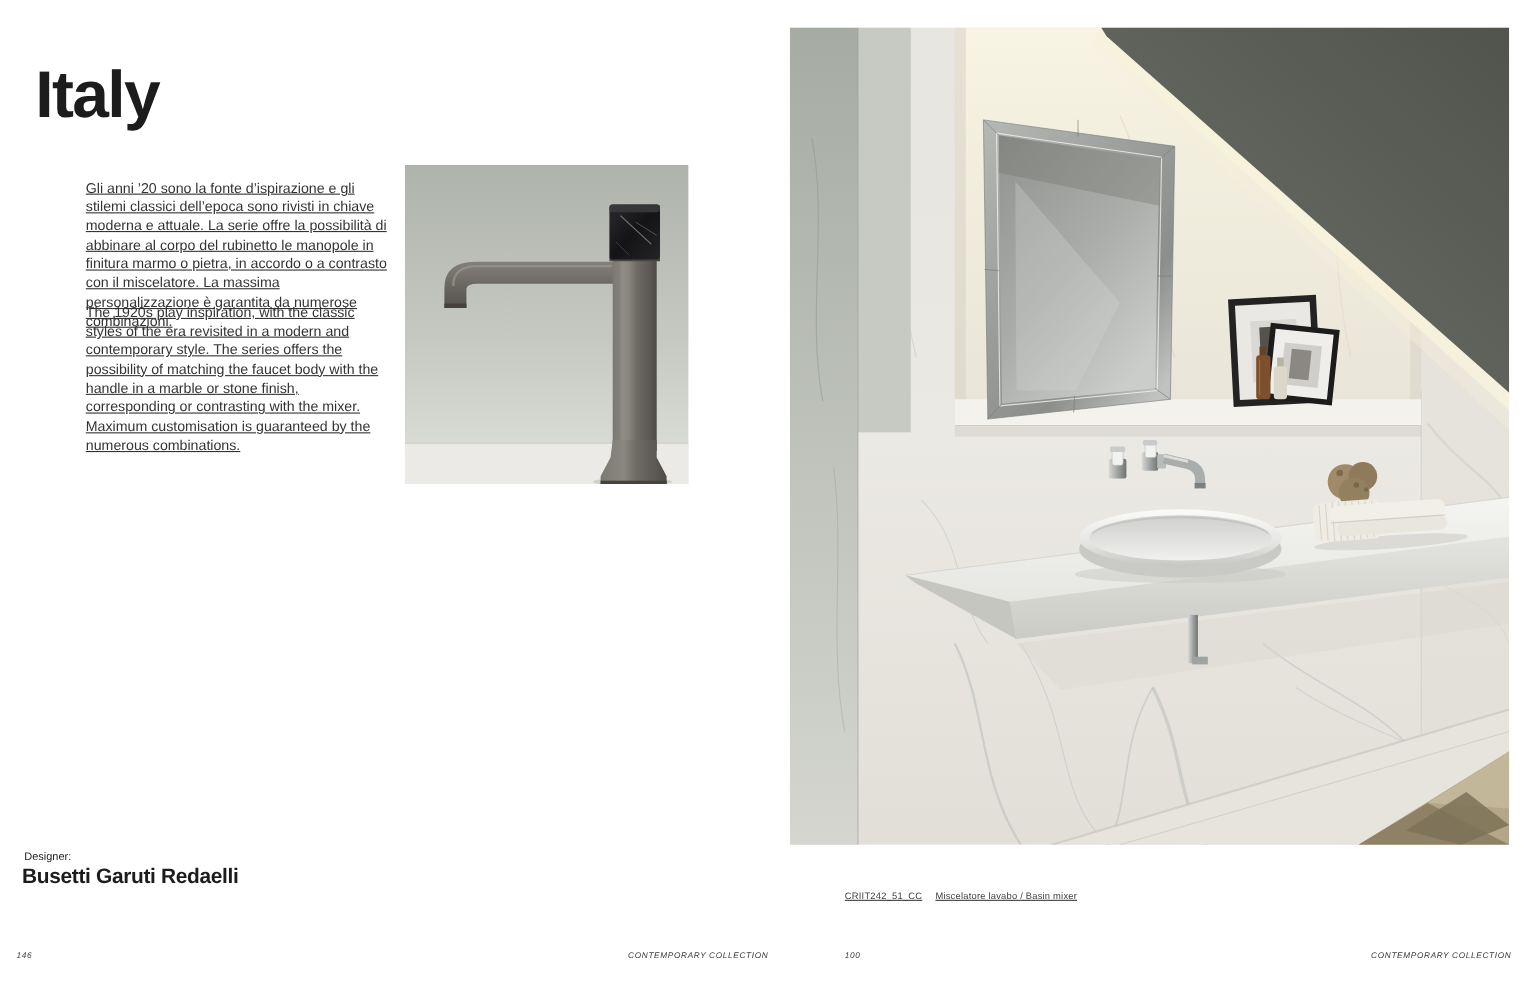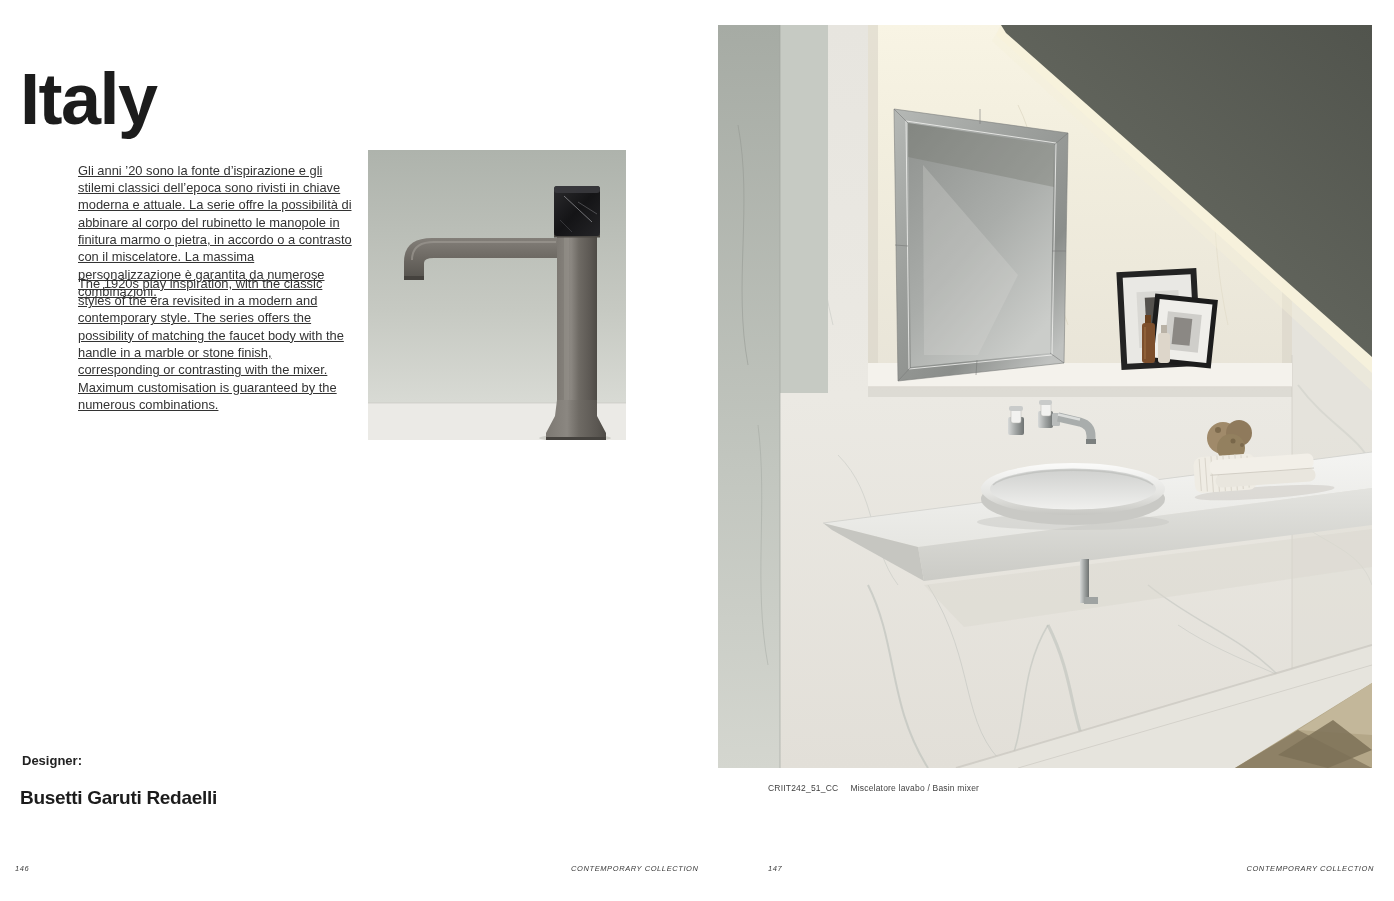--- a/index.html
+++ b/index.html
@@ -1,42 +1,43 @@
 <!DOCTYPE html>
 <html><head>
 <meta charset="utf-8">
 <style>
   html,body{margin:0;padding:0;}
   body{
     width:1394px;height:901px;position:relative;background:#ffffff;
     font-family:"Liberation Sans", sans-serif;color:#2e2e2e;overflow:hidden;
   }
   .page-title{
-    position:absolute;left:20px;top:14px;font-size:72px;font-weight:700;
+    position:absolute;left:32px;top:14px;font-size:60px;font-weight:700;
     letter-spacing:-1.5px;color:#1c1c1c;line-height:1.05;
   }
   .intro{
     position:absolute;left:78px;width:276px;font-size:12.9px;line-height:17.3px;
     color:#333333;
   }
   .intro.it{top:149px;text-decoration:underline;}
   .intro.en{top:262px;text-decoration:underline;}
   .product-photo{
     position:absolute;left:368px;top:150px;width:258px;height:290px;
   }
   .scene-photo{
     position:absolute;left:718px;top:25px;width:654px;height:743px;
   }
   .scene-caption{
-    position:absolute;left:768px;top:774px;font-size:8.5px;color:#3f3f3f;
+    position:absolute;left:768px;top:800px;font-size:8.5px;color:#3f3f3f;
     letter-spacing:0.2px;
+    text-decoration:underline;
   }
   .scene-caption .code{margin-right:12px;}
   .designer-label{
-    position:absolute;left:22px;top:740px;font-size:13px;font-weight:700;color:#222;
+    position:absolute;left:22px;top:764px;font-size:10px;font-weight:400;color:#222;
   }
   .designer-name{
     position:absolute;left:20px;top:768px;font-size:19px;font-weight:700;
     letter-spacing:-0.3px;color:#1c1c1c;
   }
   .footer-item{
     position:absolute;top:864px;font-size:7.5px;letter-spacing:0.6px;color:#3a3a3a;font-style:italic;
   }
   .pg-left{left:15px;}
   .col-left{left:571px;}
@@ -322,14 +323,14 @@
 
 <p class="scene-caption">
   <span class="code">CRIIT242_51_CC</span><span>Miscelatore lavabo / Basin mixer</span>
 </p>
 
 <p class="designer-label">Designer:</p>
 <p class="designer-name">Busetti Garuti Redaelli</p>
 
 <span class="footer-item pg-left">146</span>
 <span class="footer-item col-left">CONTEMPORARY COLLECTION</span>
-<span class="footer-item pg-right">147</span>
+<span class="footer-item pg-right">100</span>
 <span class="footer-item col-right">CONTEMPORARY COLLECTION</span>
 
 </body></html>

